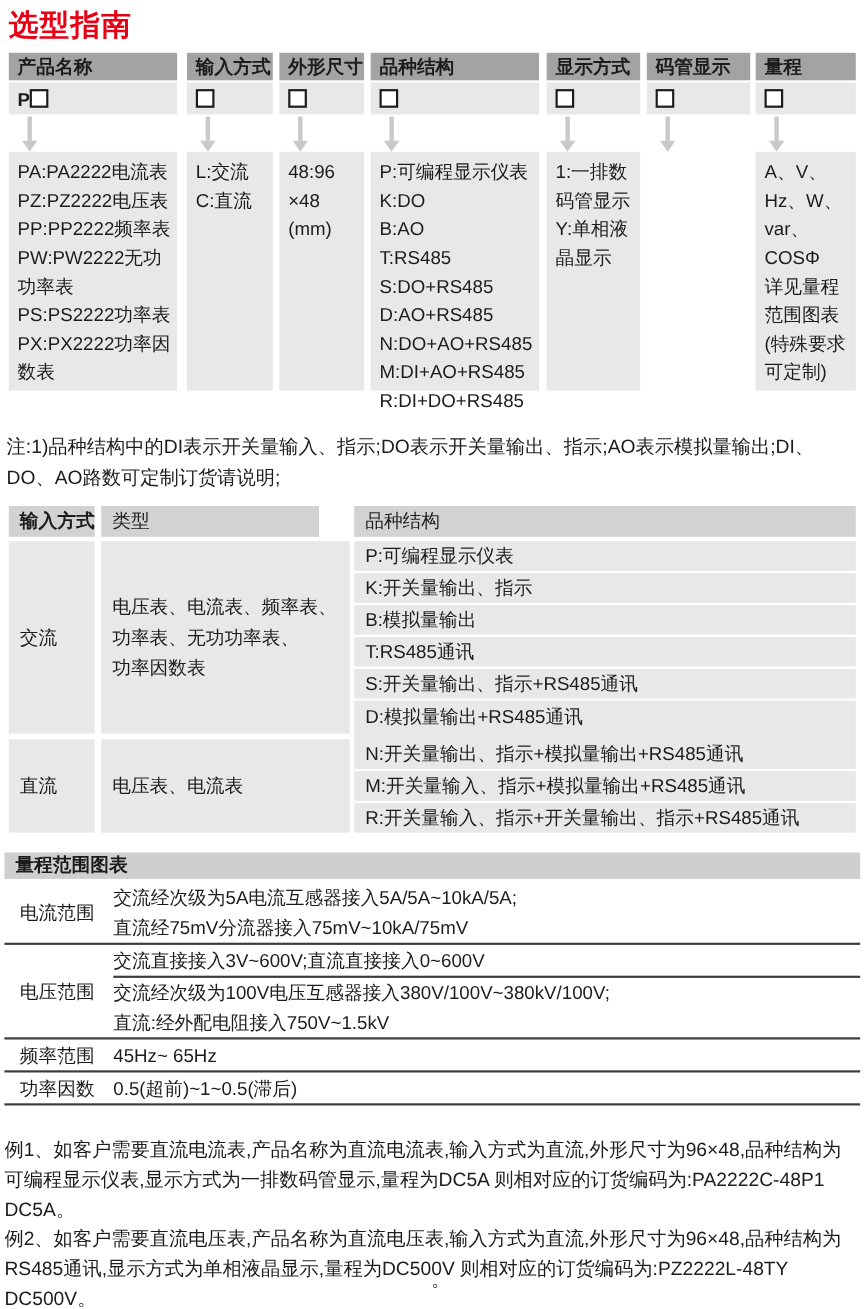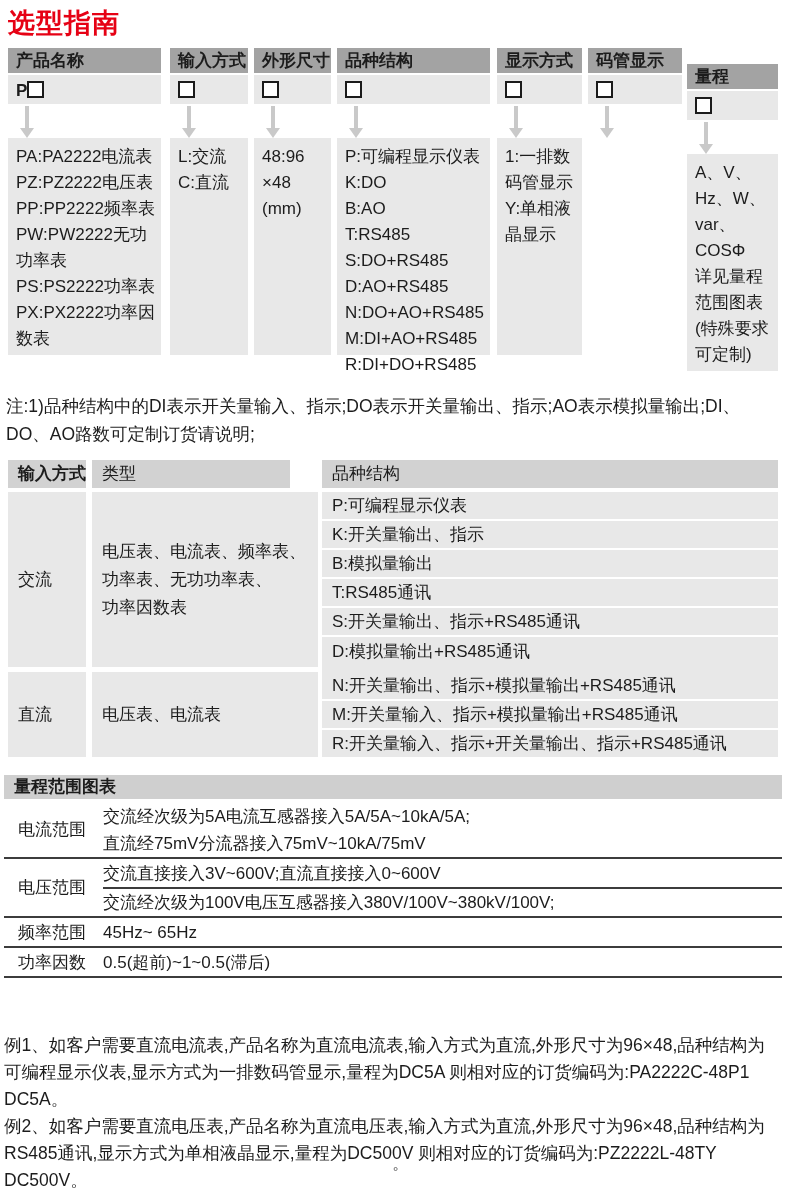--- a/index.html
+++ b/index.html
@@ -138,21 +138,21 @@
 
   <div class="t1col" style="left:588px;width:94px;">
     <div class="t1h">码管显示</div>
     <div class="t1code"><span class="cbx"></span></div>
     <div class="arrow">
         <div class="stem"></div>
         <div class="head"></div>
       </div>
   </div>
 
-  <div class="t1col" style="left:687px;width:91px;margin-top:16px;">
+  <div class="t1col" style="left:687px;width:91px;">
     <div class="t1h">量程</div>
     <div class="t1code"><span class="cbx"></span></div>
     <div class="arrow">
         <div class="stem"></div>
         <div class="head"></div>
       </div>
     <div class="t1c">A、V、
 Hz、W、
 var、
 COSΦ
@@ -198,20 +198,21 @@
       <div class="t3line">交流经次级为5A电流互感器接入5A/5A~10kA/5A;</div>
       <div class="t3line">直流经75mV分流器接入75mV~10kA/75mV</div>
     </div>
   </div>
 
   <div class="t3row">
     <div class="t3label">电压范围</div>
     <div class="t3lines">
       <div class="t3line sub">交流直接接入3V~600V;直流直接接入0~600V</div>
       <div class="t3line">交流经次级为100V电压互感器接入380V/100V~380kV/100V;</div>
+      <div class="t3line">直流:经外配电阻接入750V~1.5kV</div>
     </div>
   </div>
 
   <div class="t3row">
     <div class="t3label">频率范围</div>
     <div class="t3lines">
       <div class="t3line">45Hz~ 65Hz</div>
     </div>
   </div>
 

